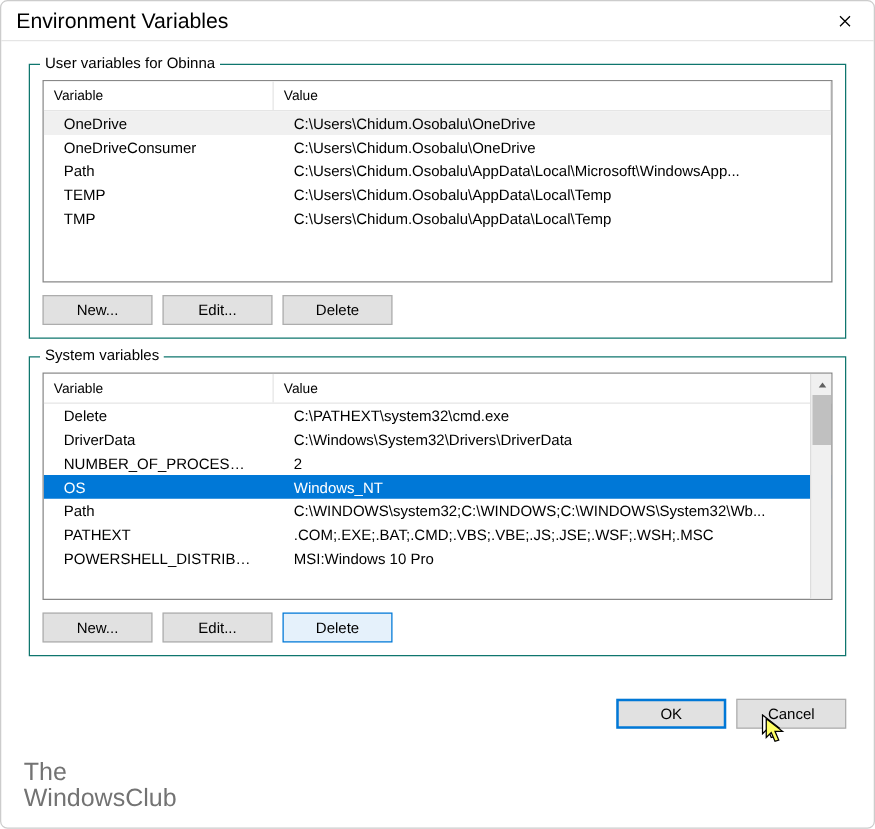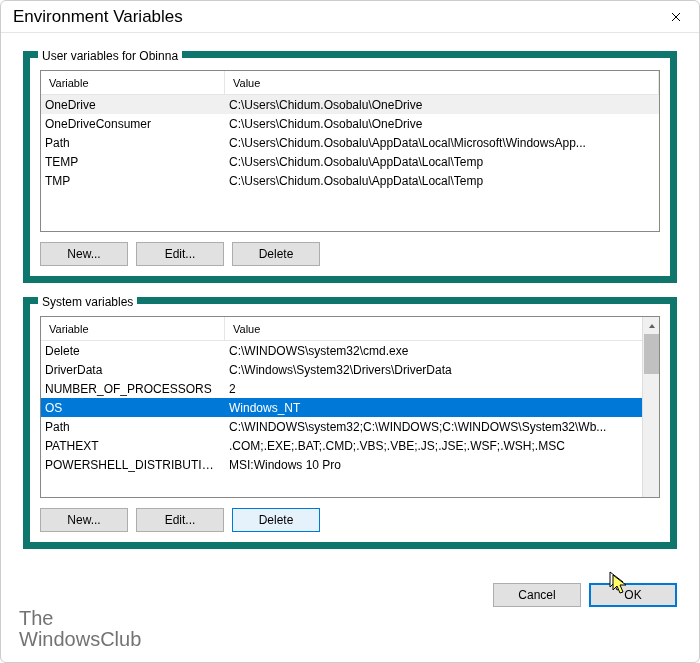--- a/index.html
+++ b/index.html
@@ -24,21 +24,21 @@
   }
   .title { font-size: 17px; flex:1; }
   .close-btn {
     width: 46px; height: 32px;
     display:flex; align-items:center; justify-content:center;
     cursor: default;
   }
   .close-btn svg { width:10px; height:10px; }
   .content { padding: 18px 22px 14px 22px; }
   .groupbox {
-    border: 7px solid #0f766e;
+    border: 1px solid #0f766e;
     padding: 10px 10px 10px 10px;
     margin-bottom: 14px;
     position: relative;
   }
   .group-label {
     position: absolute;
     top: -9px;
     left: 8px;
     background: #fff;
     padding: 0 4px;
@@ -72,21 +72,21 @@
   .col-val { flex: 1; }
   .tbody { }
   .tr {
     display:flex;
     height: 19px;
     align-items:center;
   }
   .tr.selected { background: #0078d7; color: #fff; }
   .tr.highlight-row { background: #f0f0f0; }
   .td {
-    padding: 0 4px;
+    padding: 0 16px;
     font-size: 12px;
     white-space: nowrap;
     overflow: hidden;
     text-overflow: ellipsis;
   }
   .scroll-hint {
     position:absolute;
     right:0; top:0; bottom:0;
     width:17px;
     background:#f0f0f0;
@@ -187,21 +187,21 @@
     <div class="groupbox">
       <div class="group-label">System variables</div>
       <div class="table-wrap sys">
         <div class="thead">
           <div class="th col-var">Variable</div>
           <div class="th col-val">Value</div>
         </div>
         <div class="tbody" id="sys-tbody">
             <div class="tr">
               <div class="td col-var">Delete</div>
-              <div class="td col-val">C:\WINDOWS\system32\cmd.exe</div>
+              <div class="td col-val">C:\PATHEXT\system32\cmd.exe</div>
             </div>
             <div class="tr">
               <div class="td col-var">DriverData</div>
               <div class="td col-val">C:\Windows\System32\Drivers\DriverData</div>
             </div>
             <div class="tr">
               <div class="td col-var">NUMBER_OF_PROCESSORS</div>
               <div class="td col-val">2</div>
             </div>
             <div class="tr selected">
@@ -233,22 +233,22 @@
       <div class="button-row">
         <button class="btn">New...</button>
         <button class="btn">Edit...</button>
         <button class="btn hover-state">Delete</button>
       </div>
     </div>
 
   </div>
 
   <div class="footer-row">
+    <button class="btn default-action">OK</button>
     <button class="btn">Cancel</button>
-    <button class="btn default-action">OK</button>
   </div>
 
   <div class="watermark">
     <div class="line1">The</div>
     <div class="line2">WindowsClub</div>
   </div>
 
   <svg class="cursor-img" style="left:608px; top:570px;" width="20" height="22" viewBox="0 0 20 22">
     <path d="M1 1 L1 16 L5 12 L8 19 L11 18 L8 11 L14 11 Z" fill="#fff" stroke="#000" stroke-width="1"></path>
   </svg>

